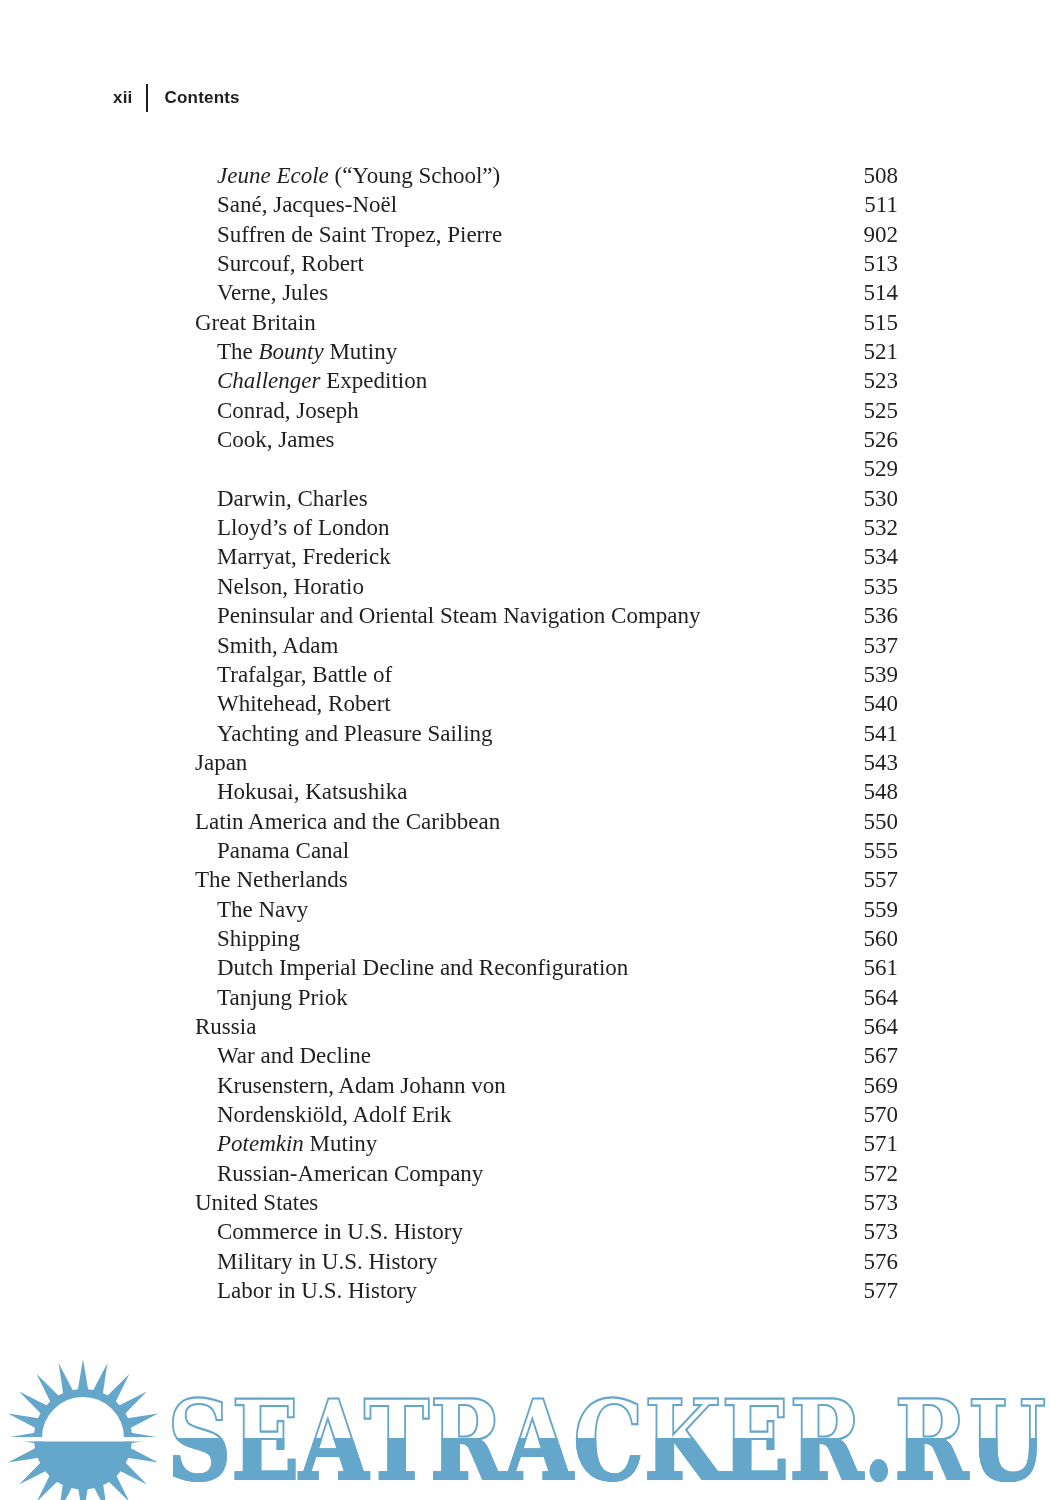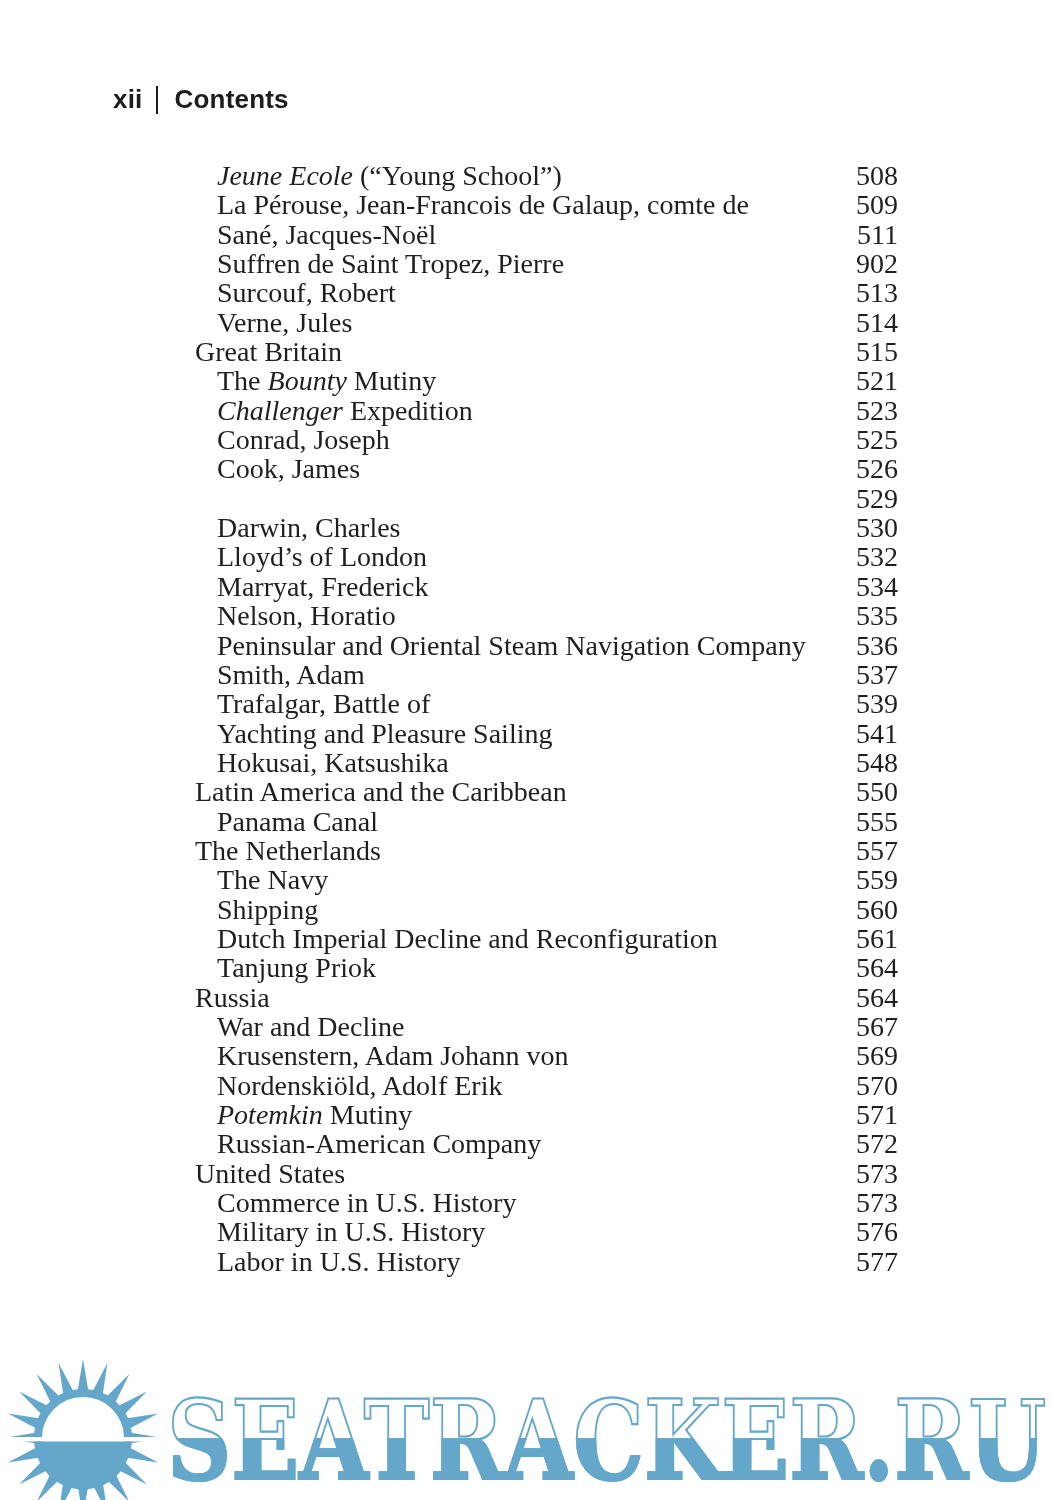--- a/index.html
+++ b/index.html
@@ -16,21 +16,21 @@
 
   
   .running-head {
     position: absolute;
     left: 113px;
     top: 84px;
     display: flex;
     align-items: center;
     font-family: "Liberation Sans", sans-serif;
     font-weight: 700;
-    font-size: 26px;
+    font-size: 17px;
     color: #1d1d1d;
     letter-spacing: 0.2px;
   }
   .running-head .divider {
     width: 2px;
     height: 28px;
     background: #1d1d1d;
     margin: 0 17px 0 13px;
   }
 
@@ -39,21 +39,21 @@
     position: absolute;
     left: 195px;
     top: 161px;
     width: 703px; 
   }
   .toc-row {
     display: flex;
     align-items: baseline;
     height: 29.35px;
     line-height: 29.35px;
-    font-size: 28px;
+    font-size: 23px;
     white-space: nowrap;
   }
   .toc-row .title { display: inline-block; }
   .toc-row.lvl2 .title { padding-left: 22px; }
   .toc-row .title .em { font-style: italic; }
   .toc-row .pg {
     margin-left: auto;
     text-align: left;
     padding-left: 12px;
   }
@@ -98,24 +98,20 @@
     <span class="divider"></span>
     <span>Contents</span>
   </div>
 
   <div class="toc">
       <div class="toc-row lvl2">
       <span class="title"><span class="pre"></span><span class="em">Jeune Ecole</span><span class="post"> (“Young School”)</span></span>
       <span class="pg">508</span>
     </div>
       <div class="toc-row lvl2">
-      <span class="title"><span class="pre">La Pérouse, Jean-Francois de Galaup, comte de</span><span class="em"></span><span class="post"></span></span>
-      <span class="pg">509</span>
-    </div>
-      <div class="toc-row lvl2">
       <span class="title"><span class="pre">Sané, Jacques-Noël</span><span class="em"></span><span class="post"></span></span>
       <span class="pg">511</span>
     </div>
       <div class="toc-row lvl2">
       <span class="title"><span class="pre">Suffren de Saint Tropez, Pierre</span><span class="em"></span><span class="post"></span></span>
       <span class="pg">902</span>
     </div>
       <div class="toc-row lvl2">
       <span class="title"><span class="pre">Surcouf, Robert</span><span class="em"></span><span class="post"></span></span>
       <span class="pg">513</span>
@@ -169,22 +165,30 @@
     </div>
       <div class="toc-row lvl2">
       <span class="title"><span class="pre">Smith, Adam</span><span class="em"></span><span class="post"></span></span>
       <span class="pg">537</span>
     </div>
       <div class="toc-row lvl2">
       <span class="title"><span class="pre">Trafalgar, Battle of</span><span class="em"></span><span class="post"></span></span>
       <span class="pg">539</span>
     </div>
       <div class="toc-row lvl2">
+      <span class="title"><span class="pre">Whitehead, Robert</span><span class="em"></span><span class="post"></span></span>
+      <span class="pg">540</span>
+    </div>
+      <div class="toc-row lvl2">
       <span class="title"><span class="pre">Yachting and Pleasure Sailing</span><span class="em"></span><span class="post"></span></span>
       <span class="pg">541</span>
+    </div>
+      <div class="toc-row lvl1">
+      <span class="title"><span class="pre">Japan</span><span class="em"></span><span class="post"></span></span>
+      <span class="pg">543</span>
     </div>
       <div class="toc-row lvl2">
       <span class="title"><span class="pre">Hokusai, Katsushika</span><span class="em"></span><span class="post"></span></span>
       <span class="pg">548</span>
     </div>
       <div class="toc-row lvl1">
       <span class="title"><span class="pre">Latin America and the Caribbean</span><span class="em"></span><span class="post"></span></span>
       <span class="pg">550</span>
     </div>
       <div class="toc-row lvl2">

